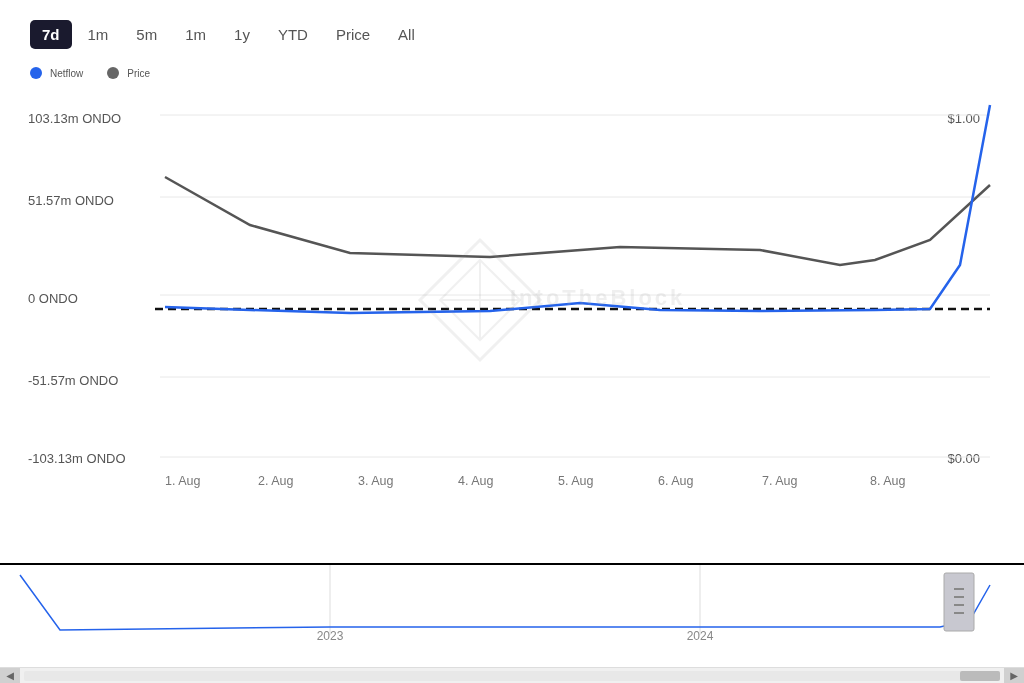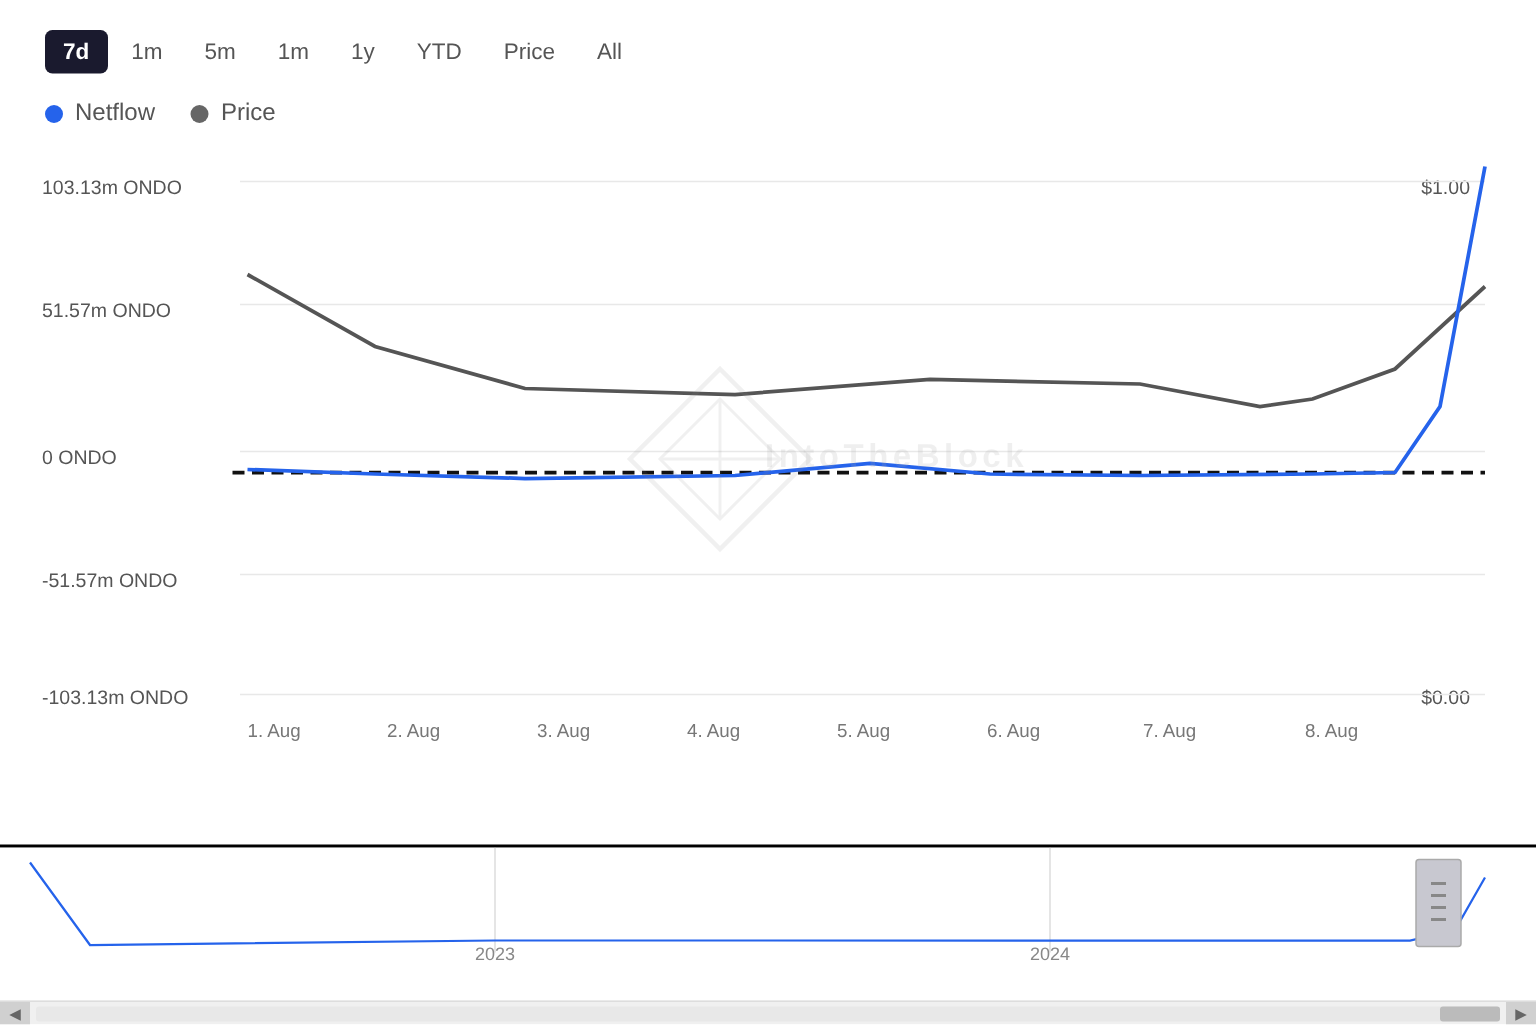--- a/index.html
+++ b/index.html
@@ -51,21 +51,21 @@
       display: flex;
       align-items: center;
       padding: 8px 30px 6px 30px;
       gap: 24px;
     }
 
     .legend-item {
       display: flex;
       align-items: center;
       gap: 8px;
-      font-size: 16px;
+      font-size: 10px;
       color: #555;
     }
 
     .legend-dot {
       width: 12px;
       height: 12px;
       border-radius: 50%;
     }
 
     .legend-dot.blue { background: #2563eb; }

